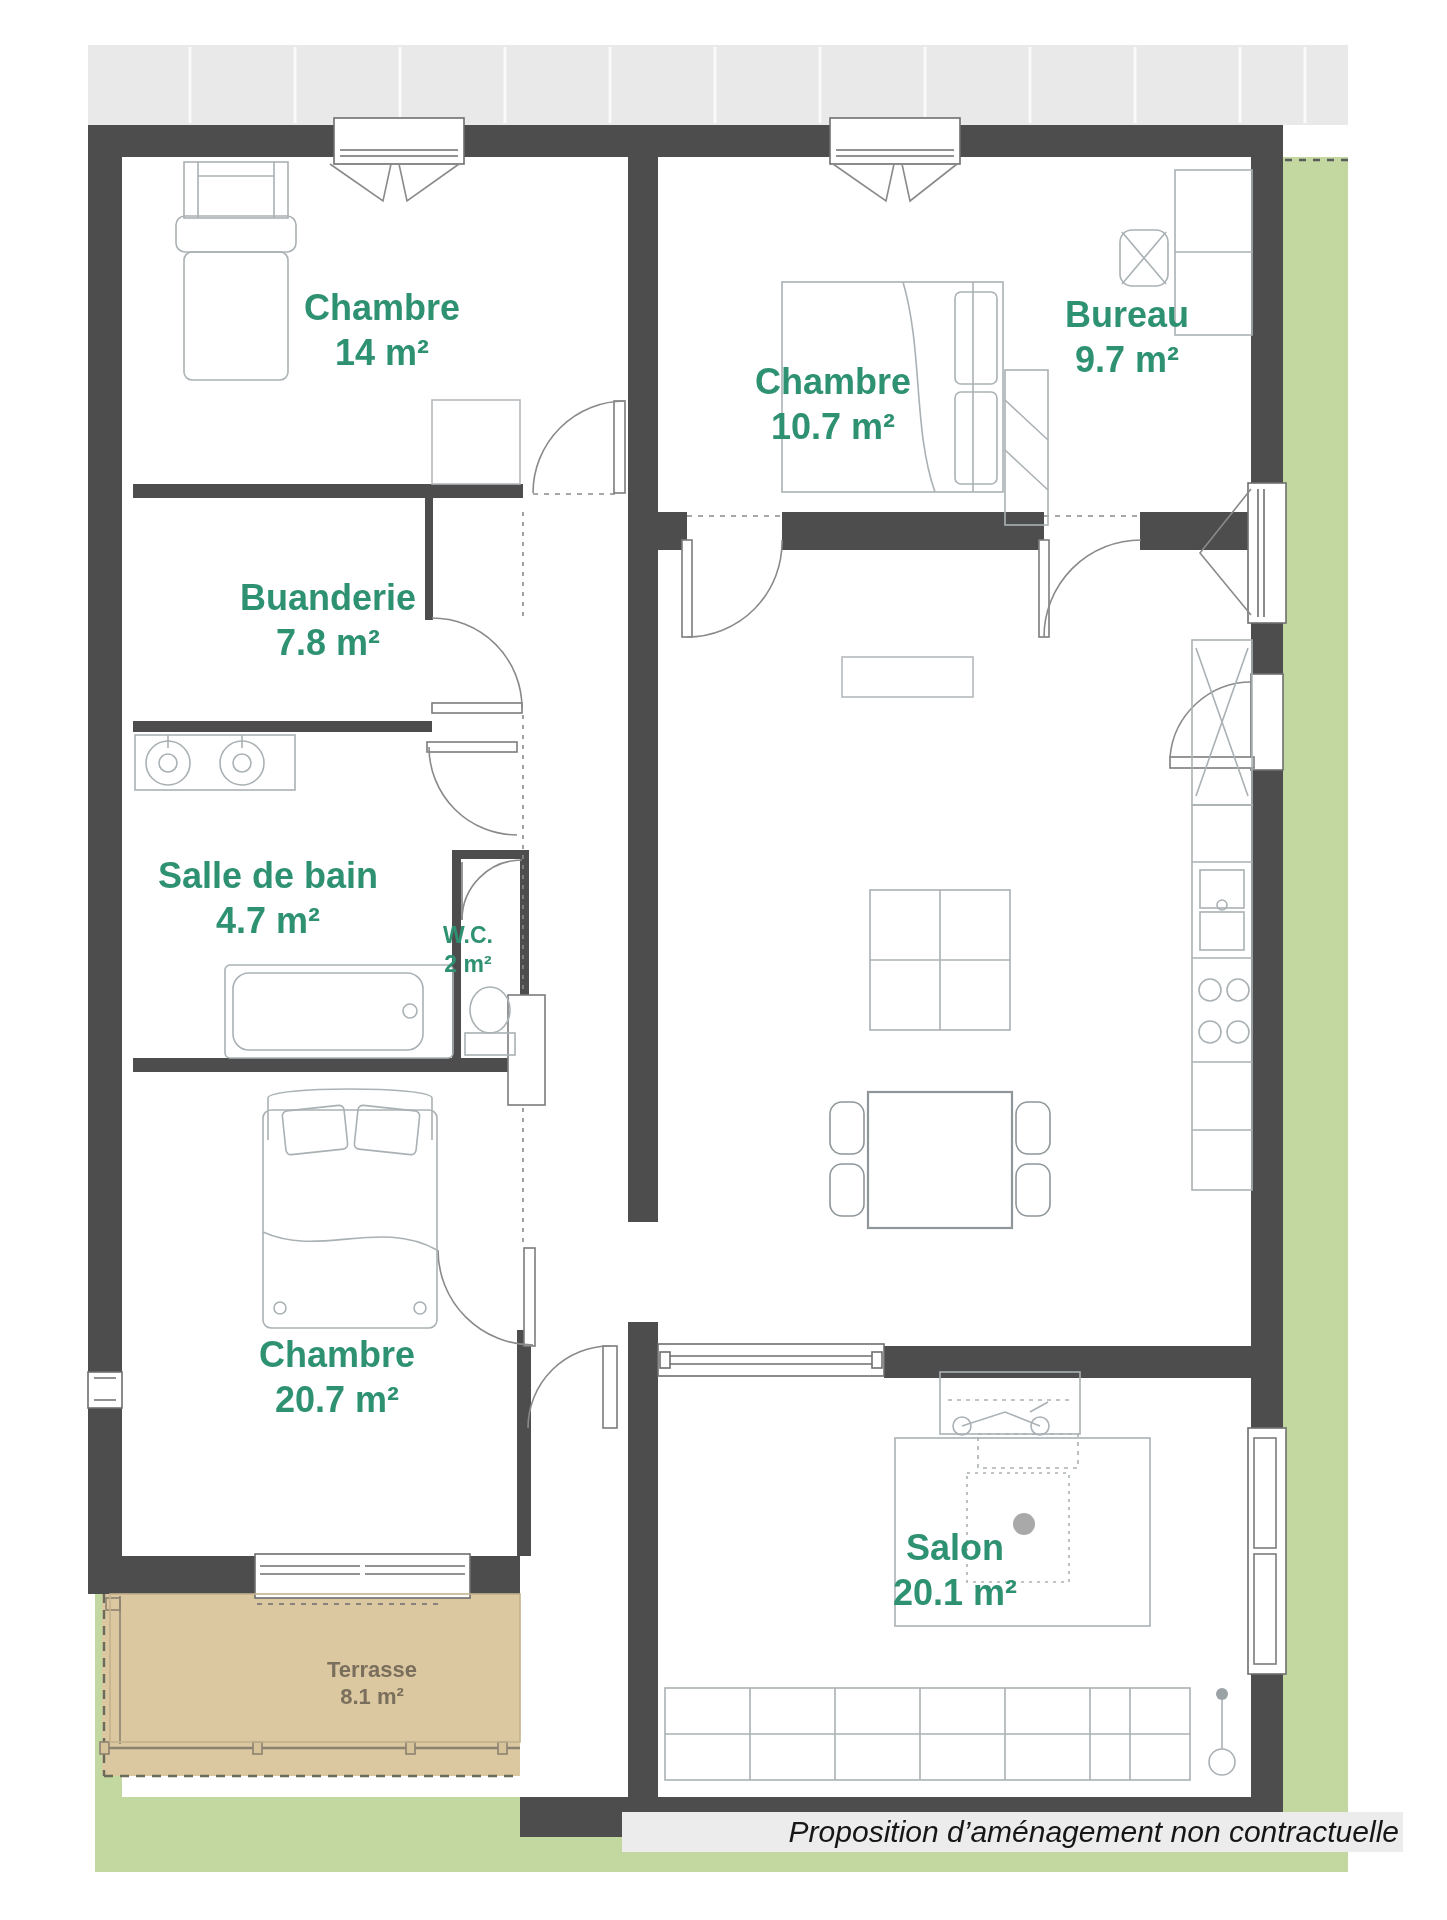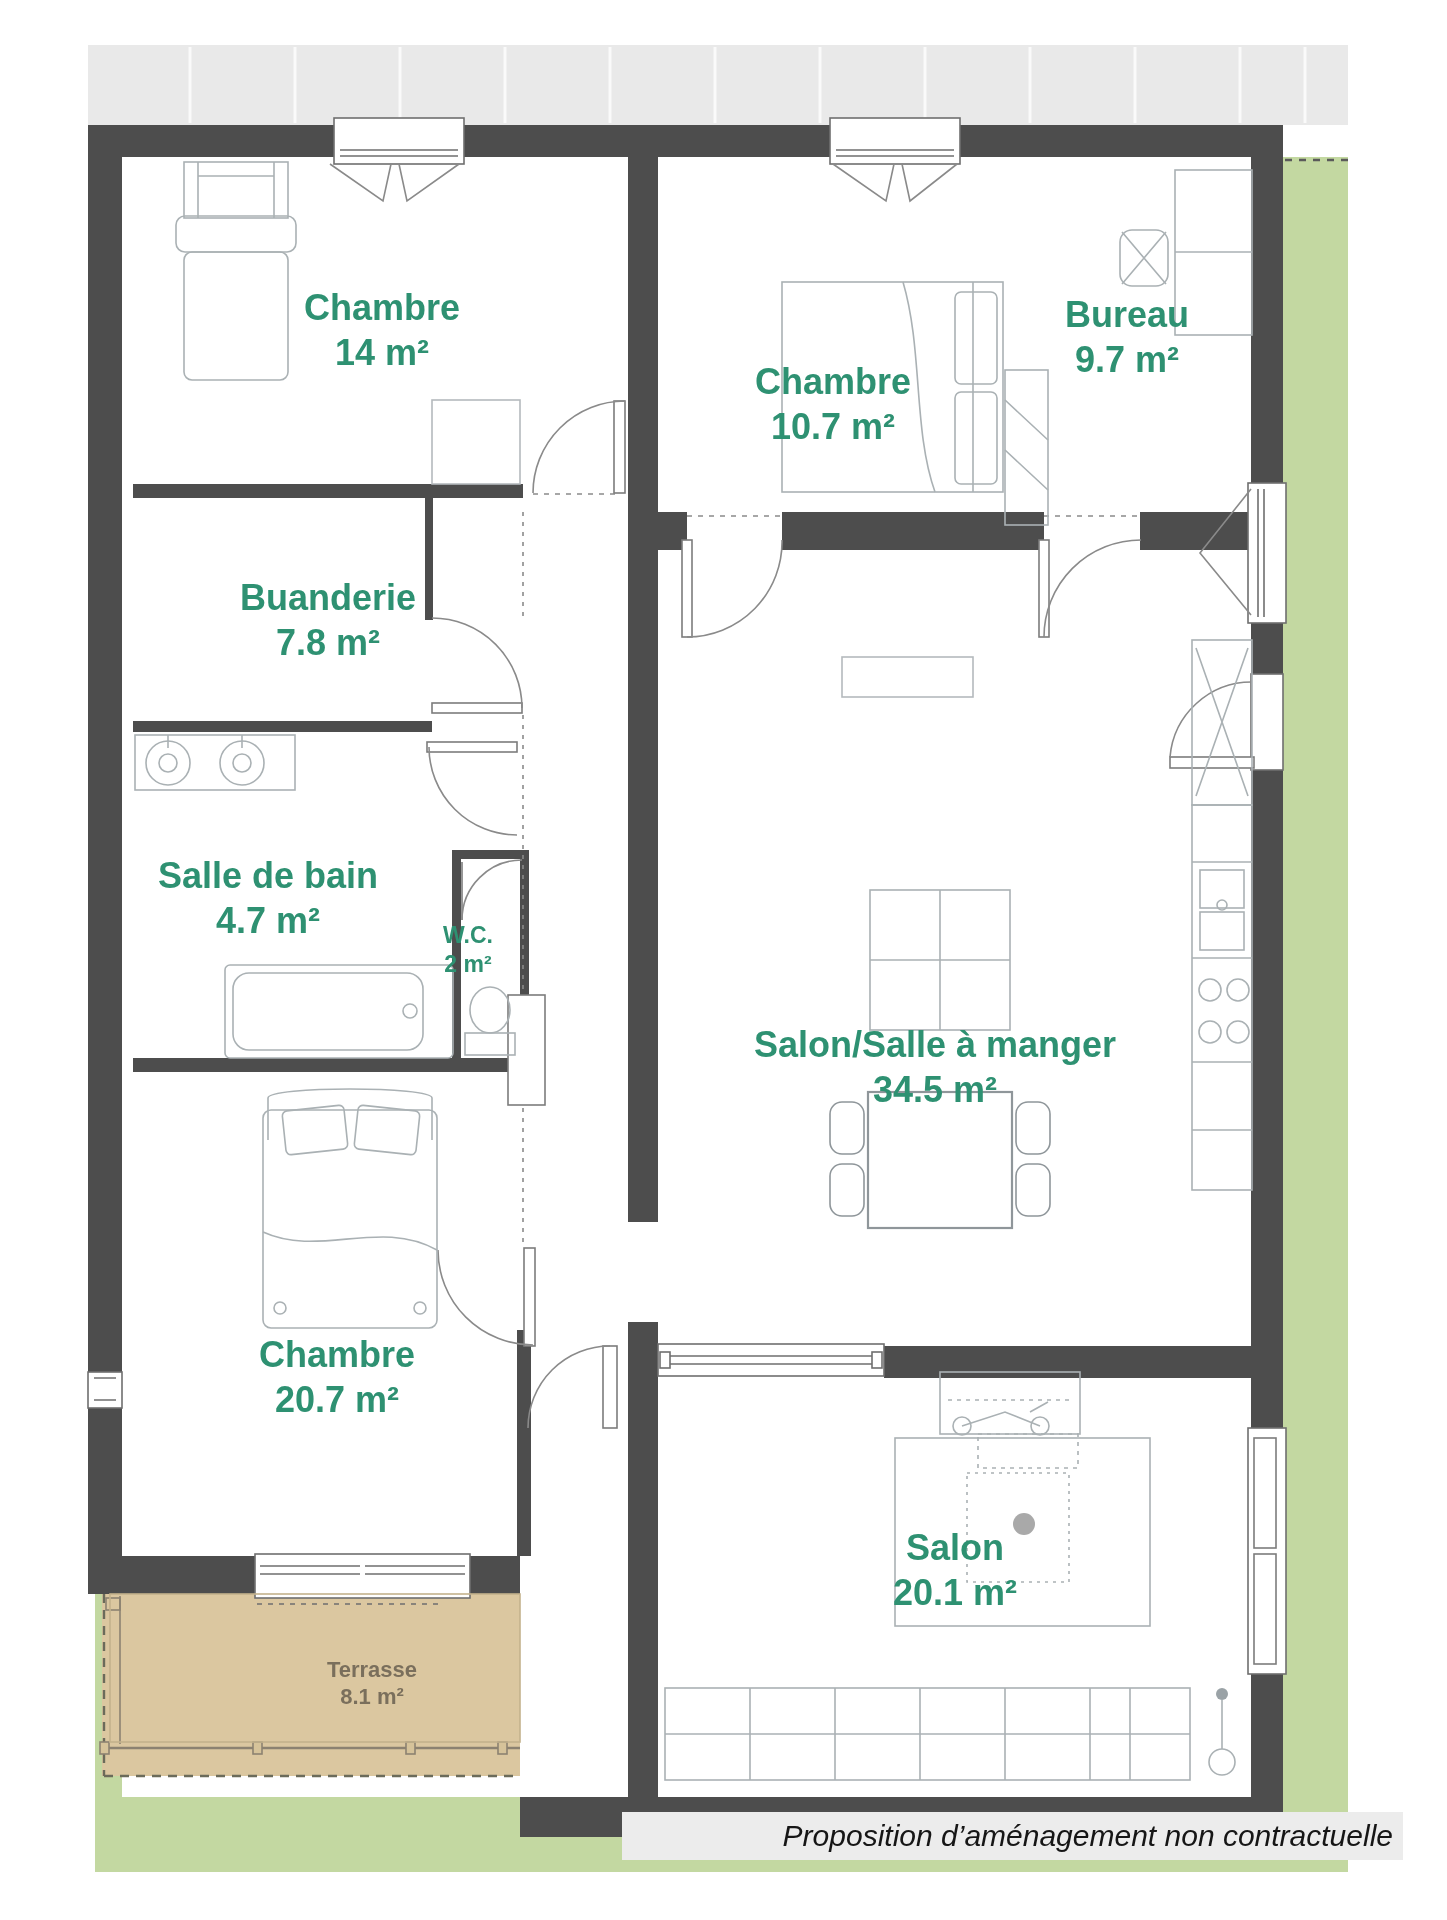--- a/index.html
+++ b/index.html
@@ -5,22 +5,22 @@
   html,body{margin:0;padding:0;background:#ffffff;}
   #canvas{position:relative;width:1447px;height:1920px;background:#ffffff;overflow:hidden;
           font-family:"Liberation Sans",sans-serif;}
   .block{position:absolute;}
   .wall{position:absolute;background:#4d4d4d;}
   .room-label{position:absolute;transform:translateX(-50%);text-align:center;
               font-weight:bold;color:#2e9172;font-size:36px;line-height:1.24;white-space:nowrap;}
   .room-label .area{display:block;}
   .terrace-label{color:#7a6f5c;font-size:22px;}
   .small-label{font-size:23px;}
-  #footer-bar{position:absolute;left:622px;top:1812px;width:781px;height:48px;background:#ececec;
-              display:flex;align-items:center;justify-content:flex-end;padding-right:10px;box-sizing:border-box;}
+  #footer-bar{position:absolute;left:622px;top:1812px;width:781px;height:40px;background:#ececec;
+              display:flex;align-items:center;justify-content:flex-end;padding-right:4px;box-sizing:border-box;}
   #footer-bar span{font-style:italic;font-size:30px;color:#161616;white-space:nowrap;}
   svg{position:absolute;left:0;top:0;}
 </style>
 </head>
 <body>
 
 <div id="canvas">
 
   <div class="block" style="left:88px;top:45px;width:1260px;height:80px;background:#e9e9e9;"></div>
   <div class="block" style="left:1283px;top:157px;width:65px;height:1715px;background:#c3d8a1;"></div>
@@ -279,24 +279,20 @@
     <span class="area">7.8 m²</span>
   </div>
   <div class="room-label" style="left:268px;top:854px;">
     <span>Salle de bain</span>
     <span class="area">4.7 m²</span>
   </div>
   <div class="room-label small-label" style="left:468px;top:921px;">
     <span>W.C.</span>
     <span class="area">2 m²</span>
   </div>
-  <div class="room-label" style="left:935px;top:1023px;">
-    <span>Salon/Salle à manger</span>
-    <span class="area">34.5 m²</span>
-  </div>
   <div class="room-label" style="left:337px;top:1333px;">
     <span>Chambre</span>
     <span class="area">20.7 m²</span>
   </div>
   <div class="room-label" style="left:955px;top:1526px;text-align:center;">
     <span>Salon</span>
     <span class="area">20.1 m²</span>
   </div>
   <div class="room-label terrace-label" style="left:372px;top:1656px;">
     <span>Terrasse</span>

